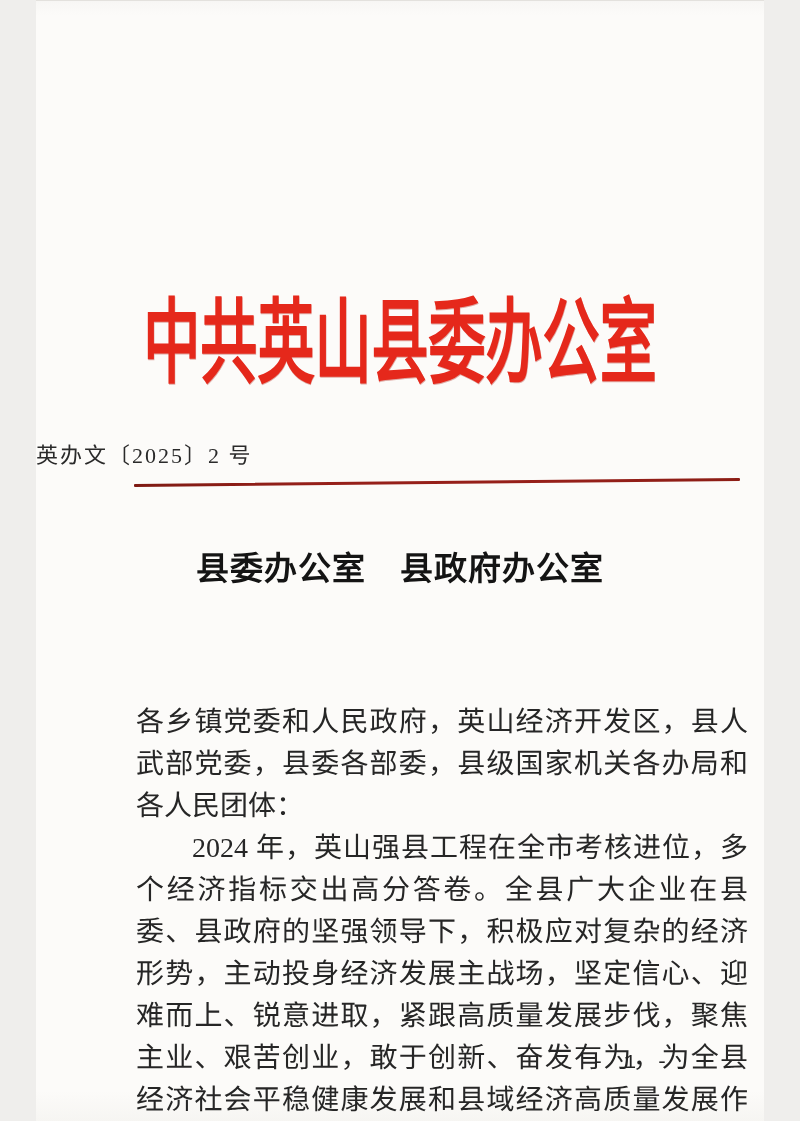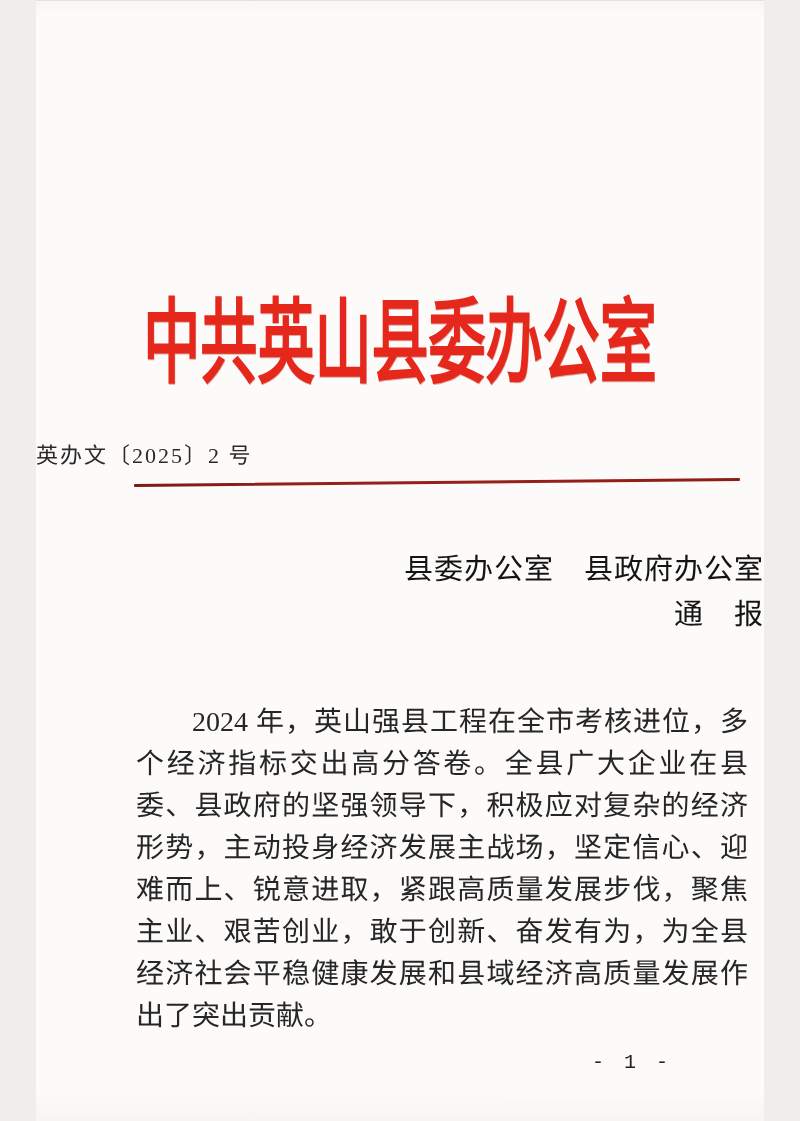--- a/index.html
+++ b/index.html
@@ -65,23 +65,23 @@
     background: linear-gradient(90deg, #7e1a13, var(--divider) 30%, var(--divider) 70%, #8c1d15);
     transform: rotate(-0.55deg);
     border-radius: 1px;
   }
 
   .doc-title {
     position: absolute;
     top: 546px;
     left: 0;
     right: 0;
-    text-align: right;
-    font-size: 29px;
-    font-weight: normal;
+    text-align: center;
+    font-size: 33px;
+    font-weight: bold;
     line-height: 45px;
     color: #141414;
     letter-spacing: 1px;
   }
 
   .body-text {
     position: absolute;
     top: 700px;
     left: 100px;
     width: 612px;
@@ -112,22 +112,22 @@
   <div class="org-title-wrap">
     <span class="org-title">中共英山县委办公室</span>
   </div>
 
   <div class="doc-number">英办文〔2025〕2 号</div>
 
   <div class="red-divider"></div>
 
   <div class="doc-title">
     <div>县委办公室　县政府办公室</div>
-    <div>通　报</div>
   </div>
 
   <div class="body-text">
+    <p>各乡镇党委和人民政府，英山经济开发区，县人武部党委，县委各部委，县级国家机关各办局和各人民团体：</p>
     <p class="indent">2024 年，英山强县工程在全市考核进位，多个经济指标交出高分答卷。全县广大企业在县委、县政府的坚强领导下，积极应对复杂的经济形势，主动投身经济发展主战场，坚定信心、迎难而上、锐意进取，紧跟高质量发展步伐，聚焦主业、艰苦创业，敢于创新、奋发有为，为全县经济社会平稳健康发展和县域经济高质量发展作出了突出贡献。</p>
   </div>
 
   <div class="page-number">- 1 -</div>
 
 </div>
 
 </body></html>

